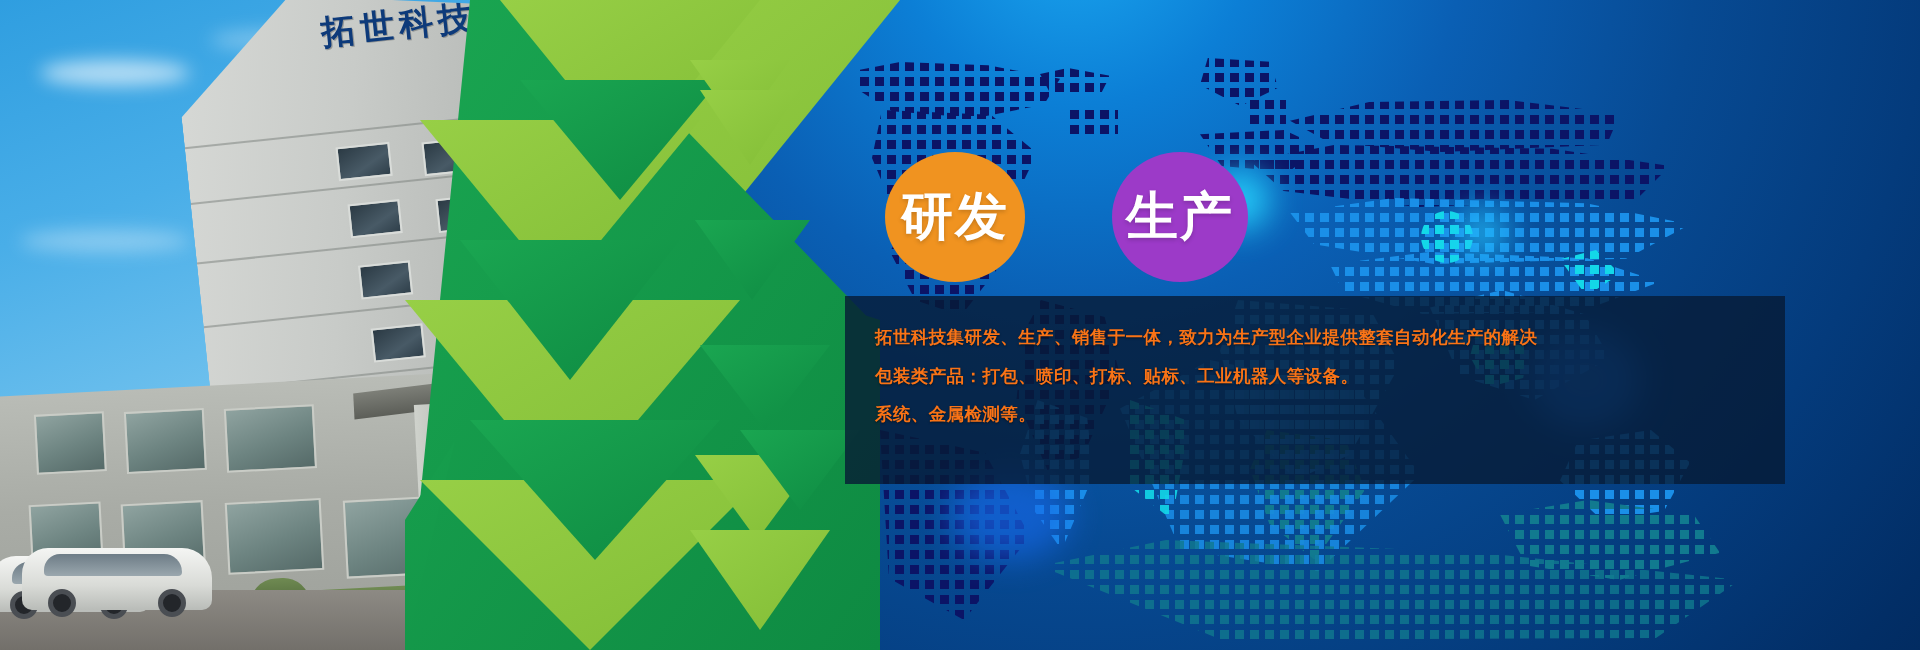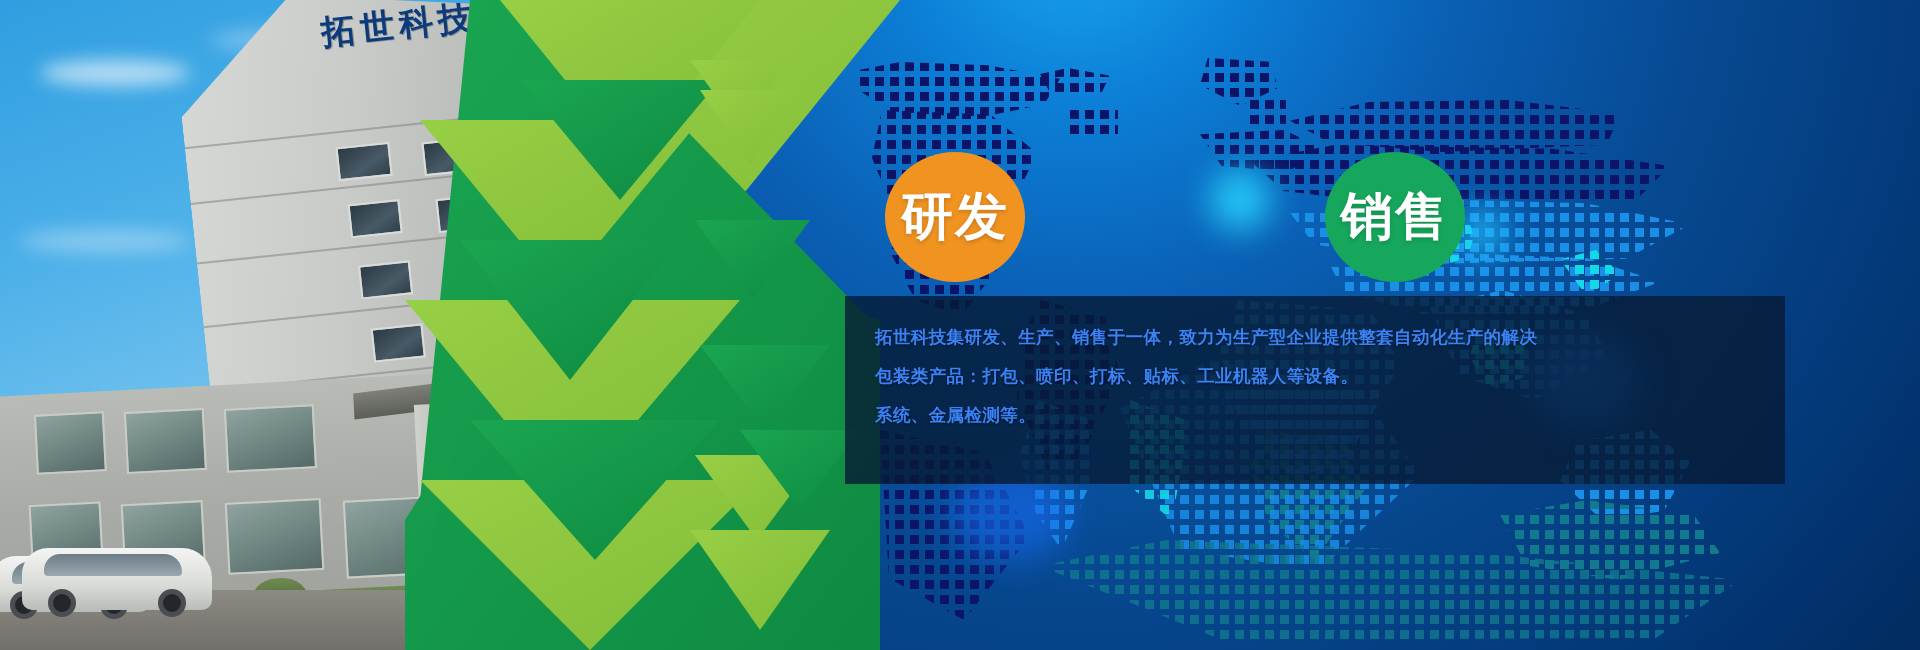--- a/index.html
+++ b/index.html
@@ -101,27 +101,27 @@
     text-shadow:0 2px 4px rgba(0,0,0,.18);
   }
 
   
   .panel{
     position:absolute;
     background:rgba(6,26,52,.80);
     padding:26px 34px 24px 30px;
   }
   .panel p{
-    margin:0 0 9px 0;color:#3b82f6;font-size:17.5px;line-height:1.72;
+    margin:0 0 9px 0;color:#f97316;font-size:17.5px;line-height:1.72;
     font-family:"DejaVu Sans","Liberation Sans",sans-serif;
     font-weight:700;letter-spacing:.4px;
     text-shadow:0 1px 2px rgba(0,0,0,.5);
     white-space:pre-wrap;
   }
-  .panel p:last-child{margin-bottom:8px;}
+  .panel p:last-child{margin-bottom:8px;font-family:Liberation Mono, monospace;}
 </style>
 </head>
 <body>
 
 <div id="banner">
 
   <div class="bg-blue"></div>
 
   <div class="dots">
 
@@ -262,22 +262,22 @@
     <polygon points="695,220 810,220 752,300" fill="url(#gd)"></polygon>
     <polygon points="700,345 830,345 765,430" fill="url(#gd)"></polygon>
     <polygon points="695,455 820,455 757,540" fill="url(#gl)"></polygon>
     <polygon points="690,530 830,530 760,630" fill="url(#gl)"></polygon>
     <polygon points="740,430 860,430 800,510" fill="url(#gd)"></polygon>
   </svg>
 
   <div class="pill" style="left:885px;top:152px;width:140px;height:130px;background:#F09320;font-size:52px;">
     <span>研发</span>
   </div>
-  <div class="pill" style="left:1325px;top:152px;width:140px;height:130px;background:#16A75C;font-size:52px;">
-    <span>销售</span>
+  <div class="pill" style="left:1112px;top:152px;width:136px;height:130px;background:#9C3AC8;font-size:52px;">
+    <span>生产</span>
   </div>
 
   <div class="panel" style="left:845px;top:296px;width:940px;height:188px;">
     <p>拓世科技集研发、生产、销售于一体，致力为生产型企业提供整套自动化生产的解决</p>
     <p>包装类产品：打包、喷印、打标、贴标、工业机器人等设备。</p>
     <p>系统、金属检测等。</p>
   </div>
 
 </div>
 

